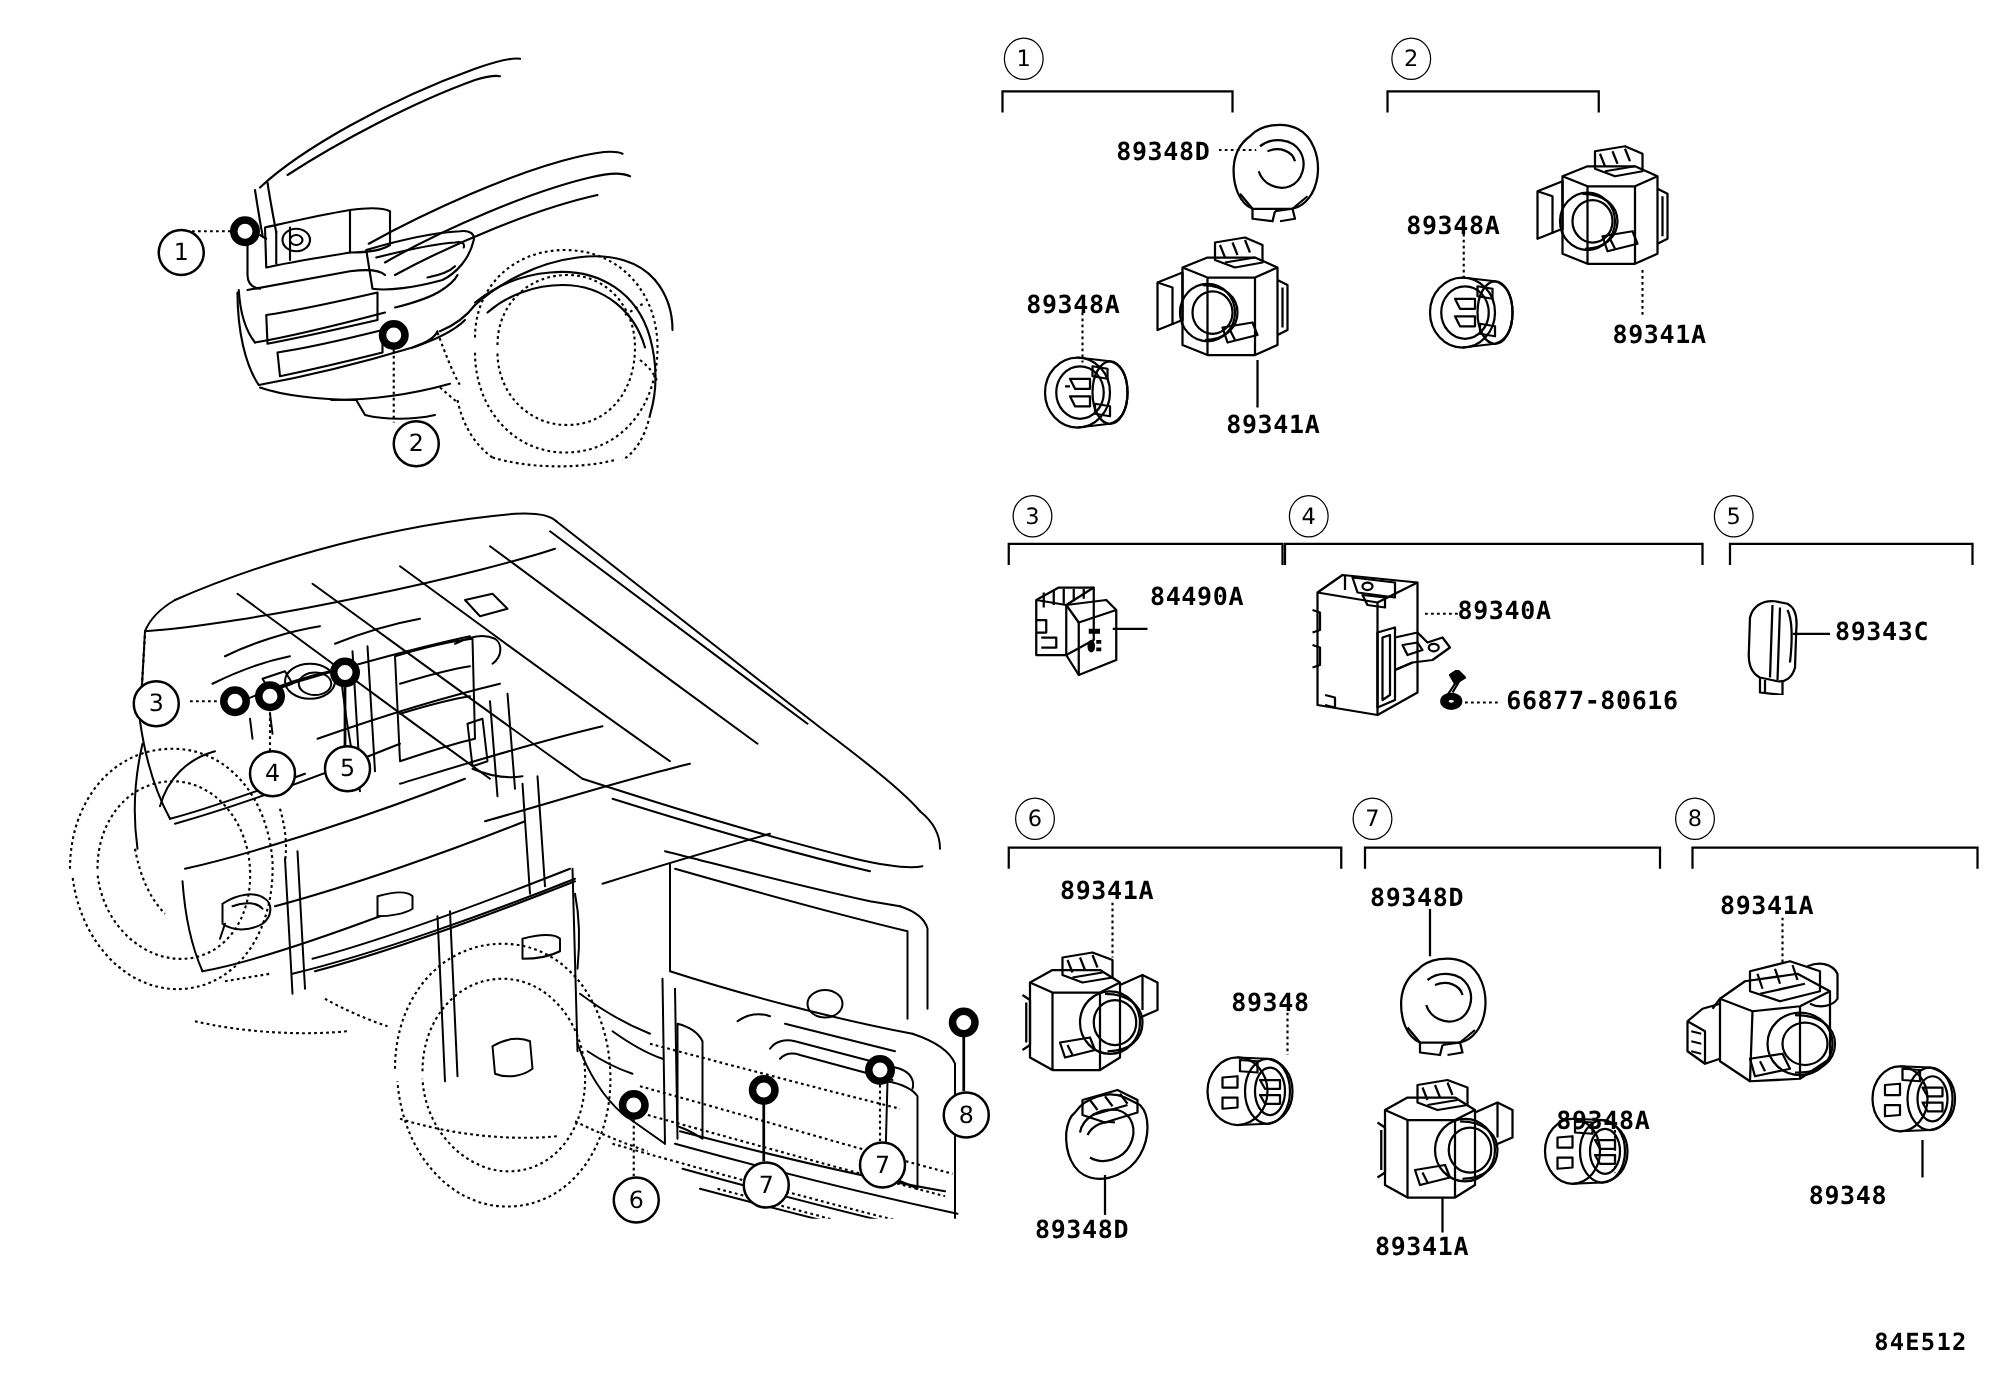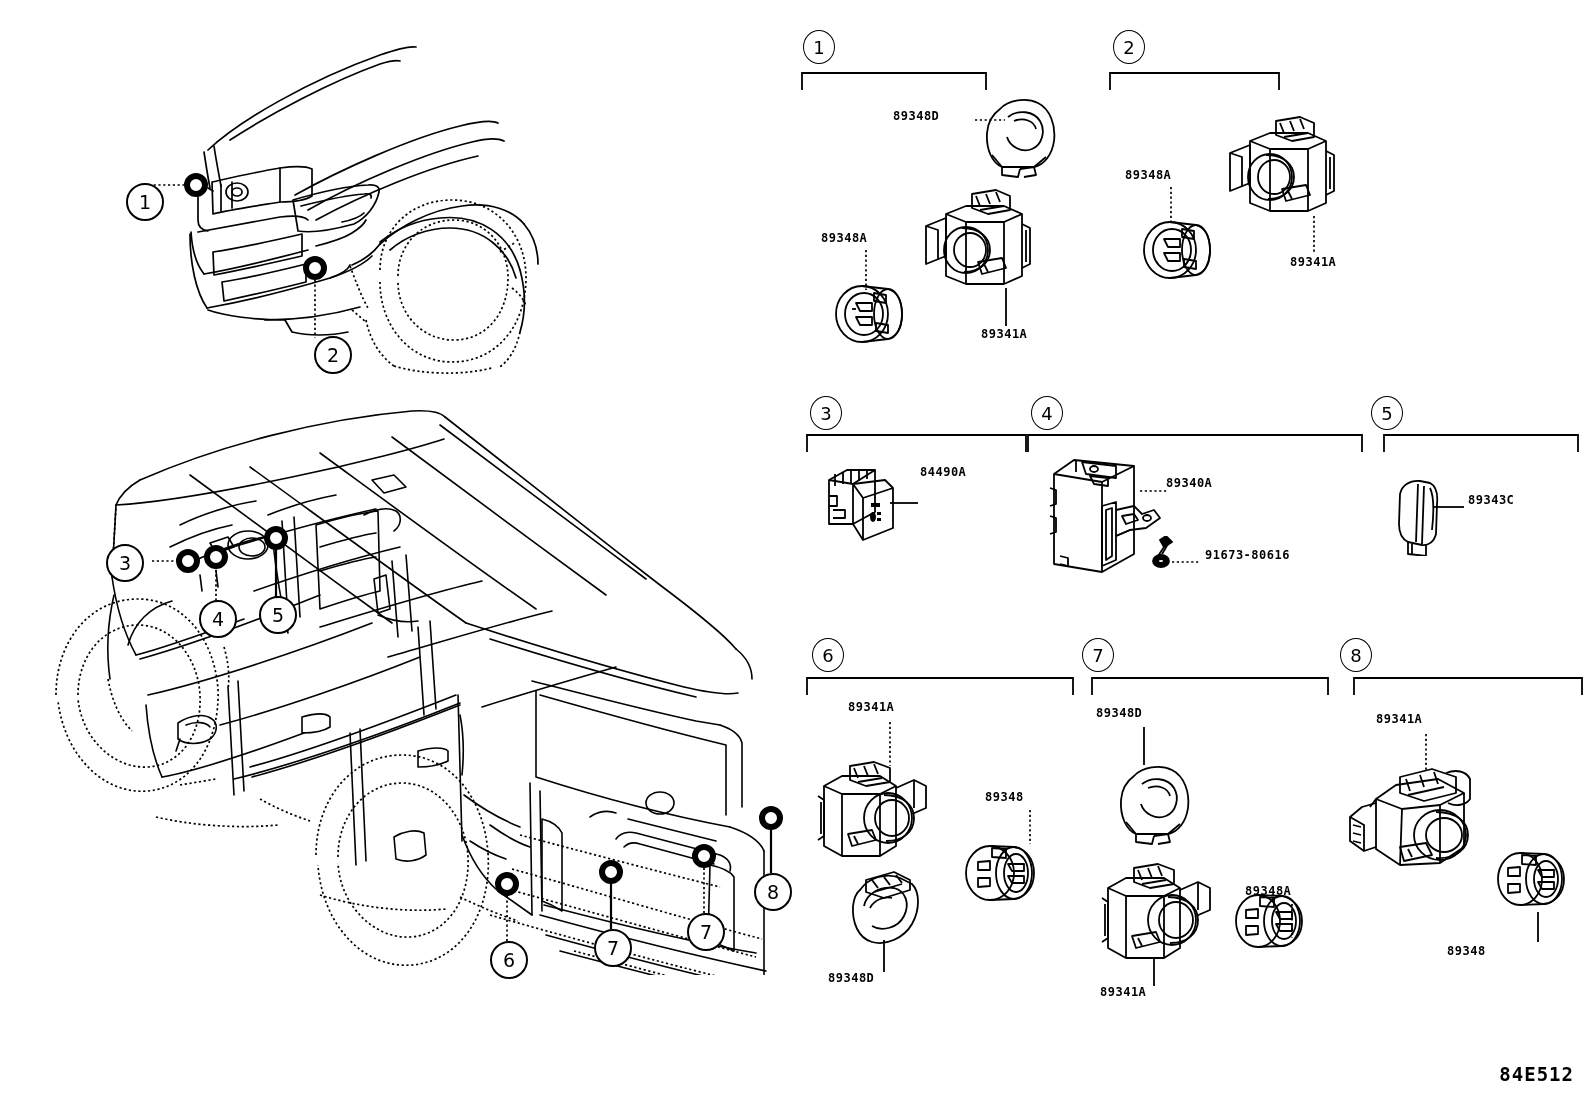--- a/index.html
+++ b/index.html
@@ -1,20 +1,20 @@
 <!DOCTYPE html>
 <html><head>
 <meta charset="utf-8">
 <style>
   html,body{margin:0;padding:0;background:#ffffff;}
   body{width:1592px;height:1099px;position:relative;overflow:hidden;
        font-family:"DejaVu Sans Mono","Liberation Mono",monospace;color:#000;}
   .abs{position:absolute;}
   .lbl{position:absolute;font-family:"DejaVu Sans Mono","Liberation Mono",monospace;
-       font-weight:bold;font-size:12px;letter-spacing:0.5px;color:#000;white-space:nowrap;}
+       font-weight:bold;font-size:20px;letter-spacing:0.5px;color:#000;white-space:nowrap;}
   .callout{position:absolute;width:34px;height:34px;border:2px solid #000;border-radius:50%;
            display:flex;align-items:center;justify-content:center;font-size:19px;
            font-family:"DejaVu Sans","Liberation Sans",sans-serif;background:#fff;}
   .secnum{position:absolute;width:30px;height:32px;border:1.8px solid #000;border-radius:50%;
           display:flex;align-items:center;justify-content:center;font-size:18px;
           font-family:"DejaVu Sans","Liberation Sans",sans-serif;background:#fff;}
   .diagcode{position:absolute;right:18px;bottom:14px;font-size:19px;font-weight:bold;
             letter-spacing:1px;font-family:"DejaVu Sans Mono","Liberation Mono",monospace;}
   svg{display:block;}
   .ln{stroke:#000;fill:none;}
@@ -566,21 +566,21 @@
     </g>
   </svg>
 </div>
 <div class="abs" style="left:1172px;top:555px;">
   <svg width="30" height="14">
       <g class="dotln">
         <path d="M0 7 L 28 7"></path>
       </g>
     </svg>
 </div>
-<div class="lbl" style="left:1205px;top:548px;"><span>91673-80616</span></div>
+<div class="lbl" style="left:1205px;top:548px;"><span>66877-80616</span></div>
 
 <div class="secnum" style="left:1371px;top:396px;">
   <span>5</span>
 </div>
 <div class="abs" style="left:1382px;top:432px;">
   <svg width="200" height="22">
       <g class="ln" stroke-width="1.8">
     <path d="M2 20 L 2 3 L 196 3 L 196 20"></path>
       </g>
     </svg>

